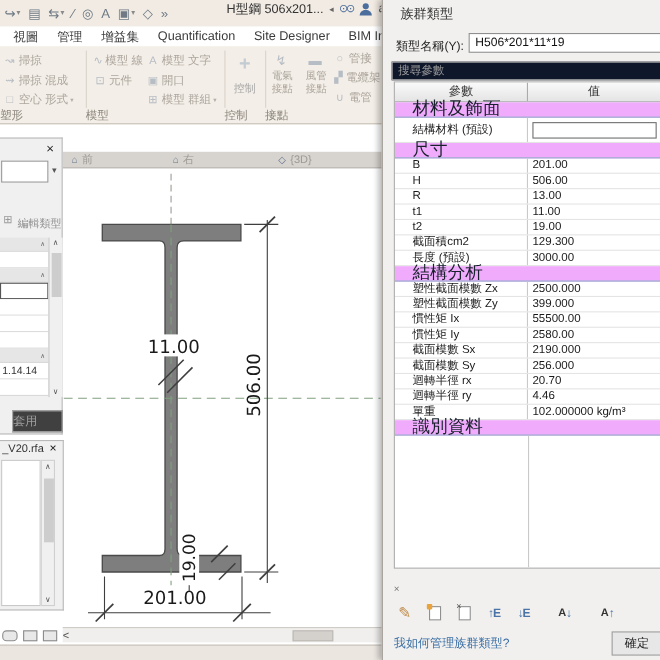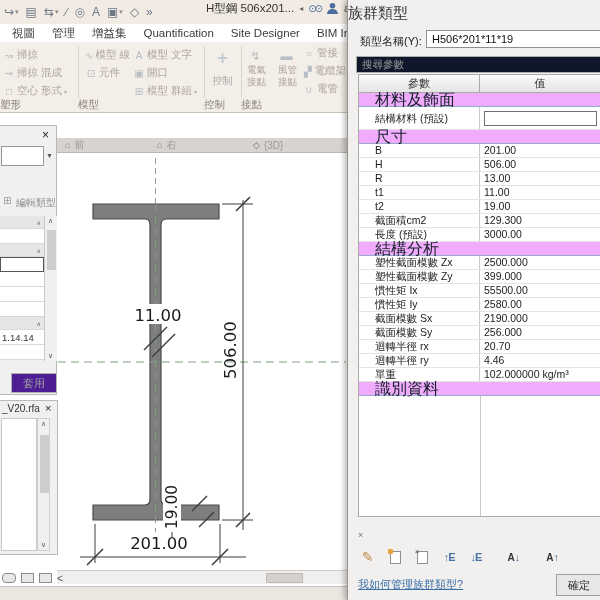--- a/index.html
+++ b/index.html
@@ -49,35 +49,35 @@
 .pgrid{position:absolute;left:0;top:90px;width:44px}
 .prow{width:100%;border-bottom:1px solid #D9D9D9;background:#fff;position:relative;font-size:9.5px;line-height:15px;padding-left:2px;color:#333}
 .prow.hdr{background:#E6E6E6;height:13px}
 .prow.hdr:after{content:"∧";position:absolute;right:3px;top:0;font-size:6px;color:#666}
 .prow.cell{height:15px}
 .prow.sel{outline:1.5px solid #555;outline-offset:-1.5px}
 .pscroll{position:absolute;left:44px;top:90px;width:13px;height:145px;border-left:1px solid #C8C8C8;background:#F0F0F0;font-size:7px;color:#555;text-align:center}
 .pthumb{position:absolute;left:2px;top:14px;width:9px;height:40px;background:#CDCDCD}
 .parrow-t{position:absolute;top:1px;left:3px}
 .parrow-b{position:absolute;bottom:1px;left:3px}
-.applybtn{position:absolute;left:11px;top:247px;width:46px;height:20px;background:#4c1d95;border:1px solid #B0B0B0;font-size:11px;color:#9E9E9E;text-align:center;line-height:18px}
+.applybtn{position:absolute;left:11px;top:247px;width:46px;height:20px;background:#404040;border:1px solid #B0B0B0;font-size:11px;color:#9E9E9E;line-height:18px}
 
 .browser{left:0;top:400px;width:58px;height:155px;background:#F0F0F0;border:1px solid #B9B9B9;border-left:none}
 .btitle{position:absolute;left:2px;top:2px;font-size:10px;color:#333;white-space:nowrap}
 .bclose{position:absolute;left:45px;top:1px;font-size:11px;color:#222}
 .bcontent{position:absolute;left:1px;top:17px;width:36px;height:133px;background:#fff;border:1px solid #C8C8C8}
 .bscroll{position:absolute;left:37px;top:17px;width:13px;height:133px;background:#F0F0F0;border:1px solid #D0D0D0;font-size:7px;color:#555;text-align:center}
 .bthumb{position:absolute;left:2px;top:16px;width:9px;height:58px;background:#CDCDCD}
 .statico{left:0;top:571px;height:14px;display:flex;align-items:center;gap:5px;padding-left:2px}
 .sic{width:13px;height:10px;border:1px solid #8C8C8C;background:#E8E8E8}
 .sic.round{border-radius:4px;width:14px}
 .scollapse{font-size:10px;color:#555}
 
 .dialog{left:347px;top:0;width:253px;height:600px;background:#F1F0EE;border-left:1px solid #97928B;box-shadow:-3px 0 5px rgba(0,0,0,.25)}
-.dtitle{position:absolute;left:0;top:4px;font-size:15px;color:#333}
+.dtitle{position:absolute;left:16px;top:4px;font-size:12px;color:#333}
 .dname-lbl{position:absolute;left:12px;top:34px;font-size:11px;color:#222}
 .dcombo{position:absolute;left:78px;top:30px;width:175px;height:18px;background:#fff;border:1px solid #8F8F8F;font-size:11px;color:#111;line-height:16px;padding-left:5px;white-space:nowrap;overflow:hidden}
 .dsearch{position:absolute;left:8px;top:56px;width:245px;height:17px;background:#0f172a;border:1px solid #ACACAC;font-size:10.5px;color:#9C9C9C;line-height:15px;padding-left:5px}
 .ftable{position:absolute;left:10px;top:74px;width:243px;height:443px;background:#fff;border:1px solid #ABABAB;display:flex;flex-direction:column;overflow:hidden}
 .ft-head{display:flex;height:18px;background:linear-gradient(#FAFAFA,#E4E4E4);border-bottom:1px solid #ABABAB;font-size:11px;color:#333}
 .ft-head .hc{width:121px;text-align:center;line-height:17px;border-right:1px solid #ABABAB}
 .ft-head .hv{flex:1;text-align:center;line-height:17px}
 .ft-sec{height:14px;background:#f0abfc;border-bottom:1px solid #93AECC;font-size:16px;line-height:14px;color:#17202B;padding-left:16px}
 .ft-row{display:flex;height:14px;border-bottom:1px solid #E4E4E4;font-size:10.5px;line-height:13px;color:#1A1A1A}
 .ft-row .p{width:121px;padding-left:16px;border-right:1px solid #C9C9C9;white-space:nowrap;overflow:hidden}
@@ -91,21 +91,21 @@
 .dtools{position:absolute;left:14px;top:549px;display:flex;align-items:center;gap:16px}
 .dtool{display:flex;align-items:center;font-size:12px}
 .pencil{color:#C08A4A;font-size:14px}
 .pg{width:11px;height:13px;border:1px solid #909090;background:#fff;position:relative}
 .pg .dot{position:absolute;left:-3px;top:-3px;width:5px;height:5px;background:#E8A33D;border-radius:1px}
 .pg .px{position:absolute;left:-3px;top:-5px;font-size:8px;color:#444}
 .blueE{color:#4A74A8;font-size:11px;font-weight:bold;letter-spacing:-1px}
 .sortA{color:#333;font-size:10px;font-weight:bold}
 .sortArrow{color:#4A74A8;font-size:11px;font-weight:bold}
 .msort{margin-left:10px}
-.dlink{position:absolute;left:10px;top:577px;font-size:11px;color:#3A6EA5;text-decoration:underline;white-space:nowrap}
+.dlink{position:absolute;left:10px;top:577px;font-size:11px;color:#3A6EA5;white-space:nowrap}
 .okbtn{position:absolute;left:208px;top:574px;width:46px;height:22px;background:#E7E7E7;border:1px solid #9F9F9F;font-size:11px;color:#222;text-align:center;line-height:20px}
 </style>
 </head>
 <body>
 
 <div class="abs darkmark" style="left:128px;width:20px"></div>
 <div class="abs darkmark" style="left:152px;width:18px"></div>
 <div class="abs qat">
     <span class="qat-btn">
       <span class="g">↪</span>

